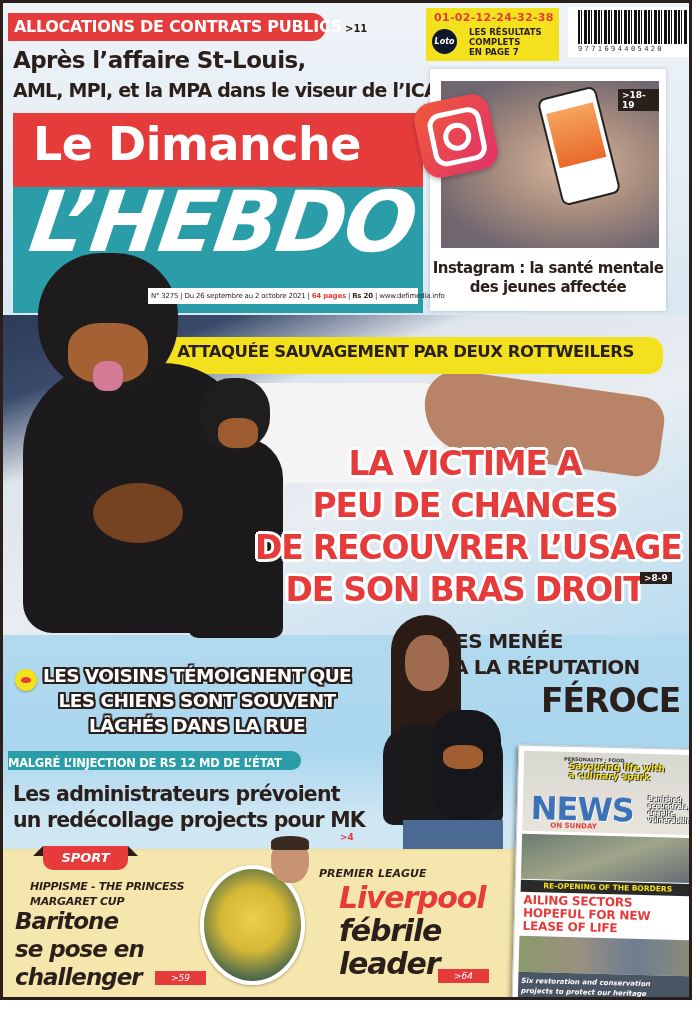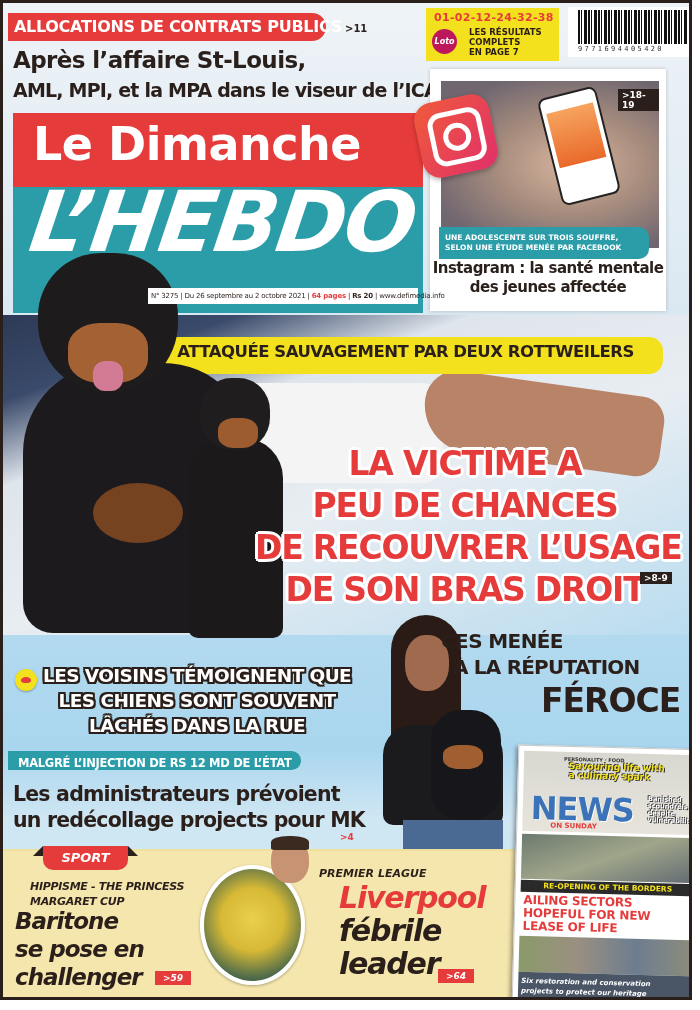--- a/index.html
+++ b/index.html
@@ -29,21 +29,21 @@
     font-size: 19px; letter-spacing: -0.8px; white-space: nowrap;
   }
 
   
   .lotto {
     position: absolute; left: 423px; top: 5px; width: 133px; height: 53px; background: #f4e11e;
   }
   .lotto-numbers { position: absolute; left: 8px; top: 3px; color: #e63b3b; font-weight: 700; font-size: 11px; letter-spacing: 0.3px; white-space: nowrap; }
   .lotto-logo {
     position: absolute; left: 6px; top: 21px; width: 25px; height: 25px; border-radius: 50%;
-    background: #be185d; color: #fff; font-size: 8px; font-style: italic; font-weight: 700;
+    background: #0f172a; color: #fff; font-size: 8px; font-style: italic; font-weight: 700;
     display: flex; align-items: center; justify-content: center;
   }
   .lotto-text { position: absolute; left: 43px; top: 19px; font-size: 8.5px; font-weight: 700; color: #2a1f1a; line-height: 10px; }
 
   
   .barcode { position: absolute; left: 565px; top: 4px; width: 127px; height: 50px; background: #fff; }
   .barcode .bars {
     position: absolute; left: 10px; top: 3px; width: 110px; height: 34px;
     background: repeating-linear-gradient(90deg, #111 0 2px, #fff 2px 3px, #111 3px 4px, #fff 4px 6px, #111 6px 9px, #fff 9px 10px);
   }
@@ -170,21 +170,21 @@
 
   .feroce {
     position: absolute; left: 430px; top: 626px; width: 250px; color: #2a1f1a; font-weight: 700; text-align: right;
   }
   .feroce .l1 { position: absolute; left: 8px; top: 0; font-size: 20px; letter-spacing: -0.6px; white-space: nowrap; }
   .feroce .l2 { position: absolute; left: 20px; top: 26px; font-size: 20px; letter-spacing: -0.8px; white-space: nowrap; }
   .feroce .l3 { position: absolute; left: 108px; top: 52px; font-size: 33px; letter-spacing: -1px; white-space: nowrap; }
 
   .teal-kicker {
     position: absolute; left: 5px; top: 748px; width: 293px; height: 19px; background: #2a9da8;
-    border-radius: 0 12px 12px 0; color: #fff; font-weight: 700; font-size: 11.5px; line-height: 25px; padding-left: 10px;
+    border-radius: 0 12px 12px 0; color: #fff; font-weight: 700; font-size: 11.5px; line-height: 25px; 
     white-space: nowrap; letter-spacing: -0.3px;
   }
   .mk-headline {
     position: absolute; left: 10px; top: 778px; color: #2a1f1a; font-weight: 700; font-size: 20.5px; line-height: 26px;
     letter-spacing: -0.8px; white-space: nowrap;
   }
   .ref-red { position: absolute; color: #e63b3b; font-weight: 700; font-size: 9px; }
 
   
   .sport-band {
@@ -198,21 +198,21 @@
   .sport-tab::before { content: ""; position: absolute; left: -10px; top: 0; border-right: 10px solid #2a1f1a; border-top: 10px solid transparent; }
   .sport-tab::after { content: ""; position: absolute; right: -10px; top: 0; border-left: 10px solid #2a1f1a; border-top: 10px solid transparent; }
   .sport-kicker1 {
     position: absolute; left: 27px; top: 876px; color: #2a1f1a; font-weight: 700; font-style: italic; font-size: 11px; line-height: 15px; letter-spacing: -0.3px; white-space: nowrap;
   }
   .sport-head1 {
     position: absolute; left: 12px; top: 904px; color: #2a1f1a; font-weight: 700; font-style: italic; font-size: 23px; line-height: 28px;
     letter-spacing: -1px; white-space: nowrap;
   }
   .tag-red {
-    position: absolute; background: #e63b3b; color: #fff; font-weight: 700; font-size: 9px; padding: 2px 8px; font-style: italic;
+    position: absolute; background: #e63b3b; color: #fff; font-weight: 400; font-size: 9px; padding: 2px 16px; font-style: italic;
   }
   .football-circle {
     position: absolute; left: 197px; top: 862px; width: 105px; height: 120px; border-radius: 50%;
     background: radial-gradient(circle at 50% 45%, #e8d04d 0%, #d7b936 40%, #4d6a4a 75%, #3a4d3a 100%);
     border: 4px solid #fff; box-shadow: 0 1px 3px rgba(0,0,0,0.3);
   }
   .player-head {
     position: absolute; left: 268px; top: 836px; width: 38px; height: 44px; border-radius: 45%; background: #c79373;
   }
   .player-head::before { content: ""; position: absolute; left: 0; top: -3px; width: 38px; height: 14px; background: #3b2a20; border-radius: 45% 45% 10% 10%; }
@@ -292,24 +292,20 @@
   <div class="mast-red">
     <div class="title1">Le Dimanche</div>
   </div>
 
   <div class="insta-box">
     <div class="insta-photo">
       <div class="phone">
           <div class="screen"></div>
         </div>
       <div class="tag-dark" style="left:177px;top:8px;">&gt;18-19</div>
-      <div class="insta-banner">
-        <div>UNE ADOLESCENTE SUR TROIS SOUFFRE,</div>
-        <div>SELON UNE ÉTUDE MENÉE PAR FACEBOOK</div>
-      </div>
     </div>
     <div class="insta-head">
       <div>Instagram : la santé mentale</div>
       <div>des jeunes affectée</div>
     </div>
   </div>
   <div class="insta-icon" style="left:415px;top:95px;"></div>
 
   <div class="main-photo"></div>
   <div class="bandage"></div>

